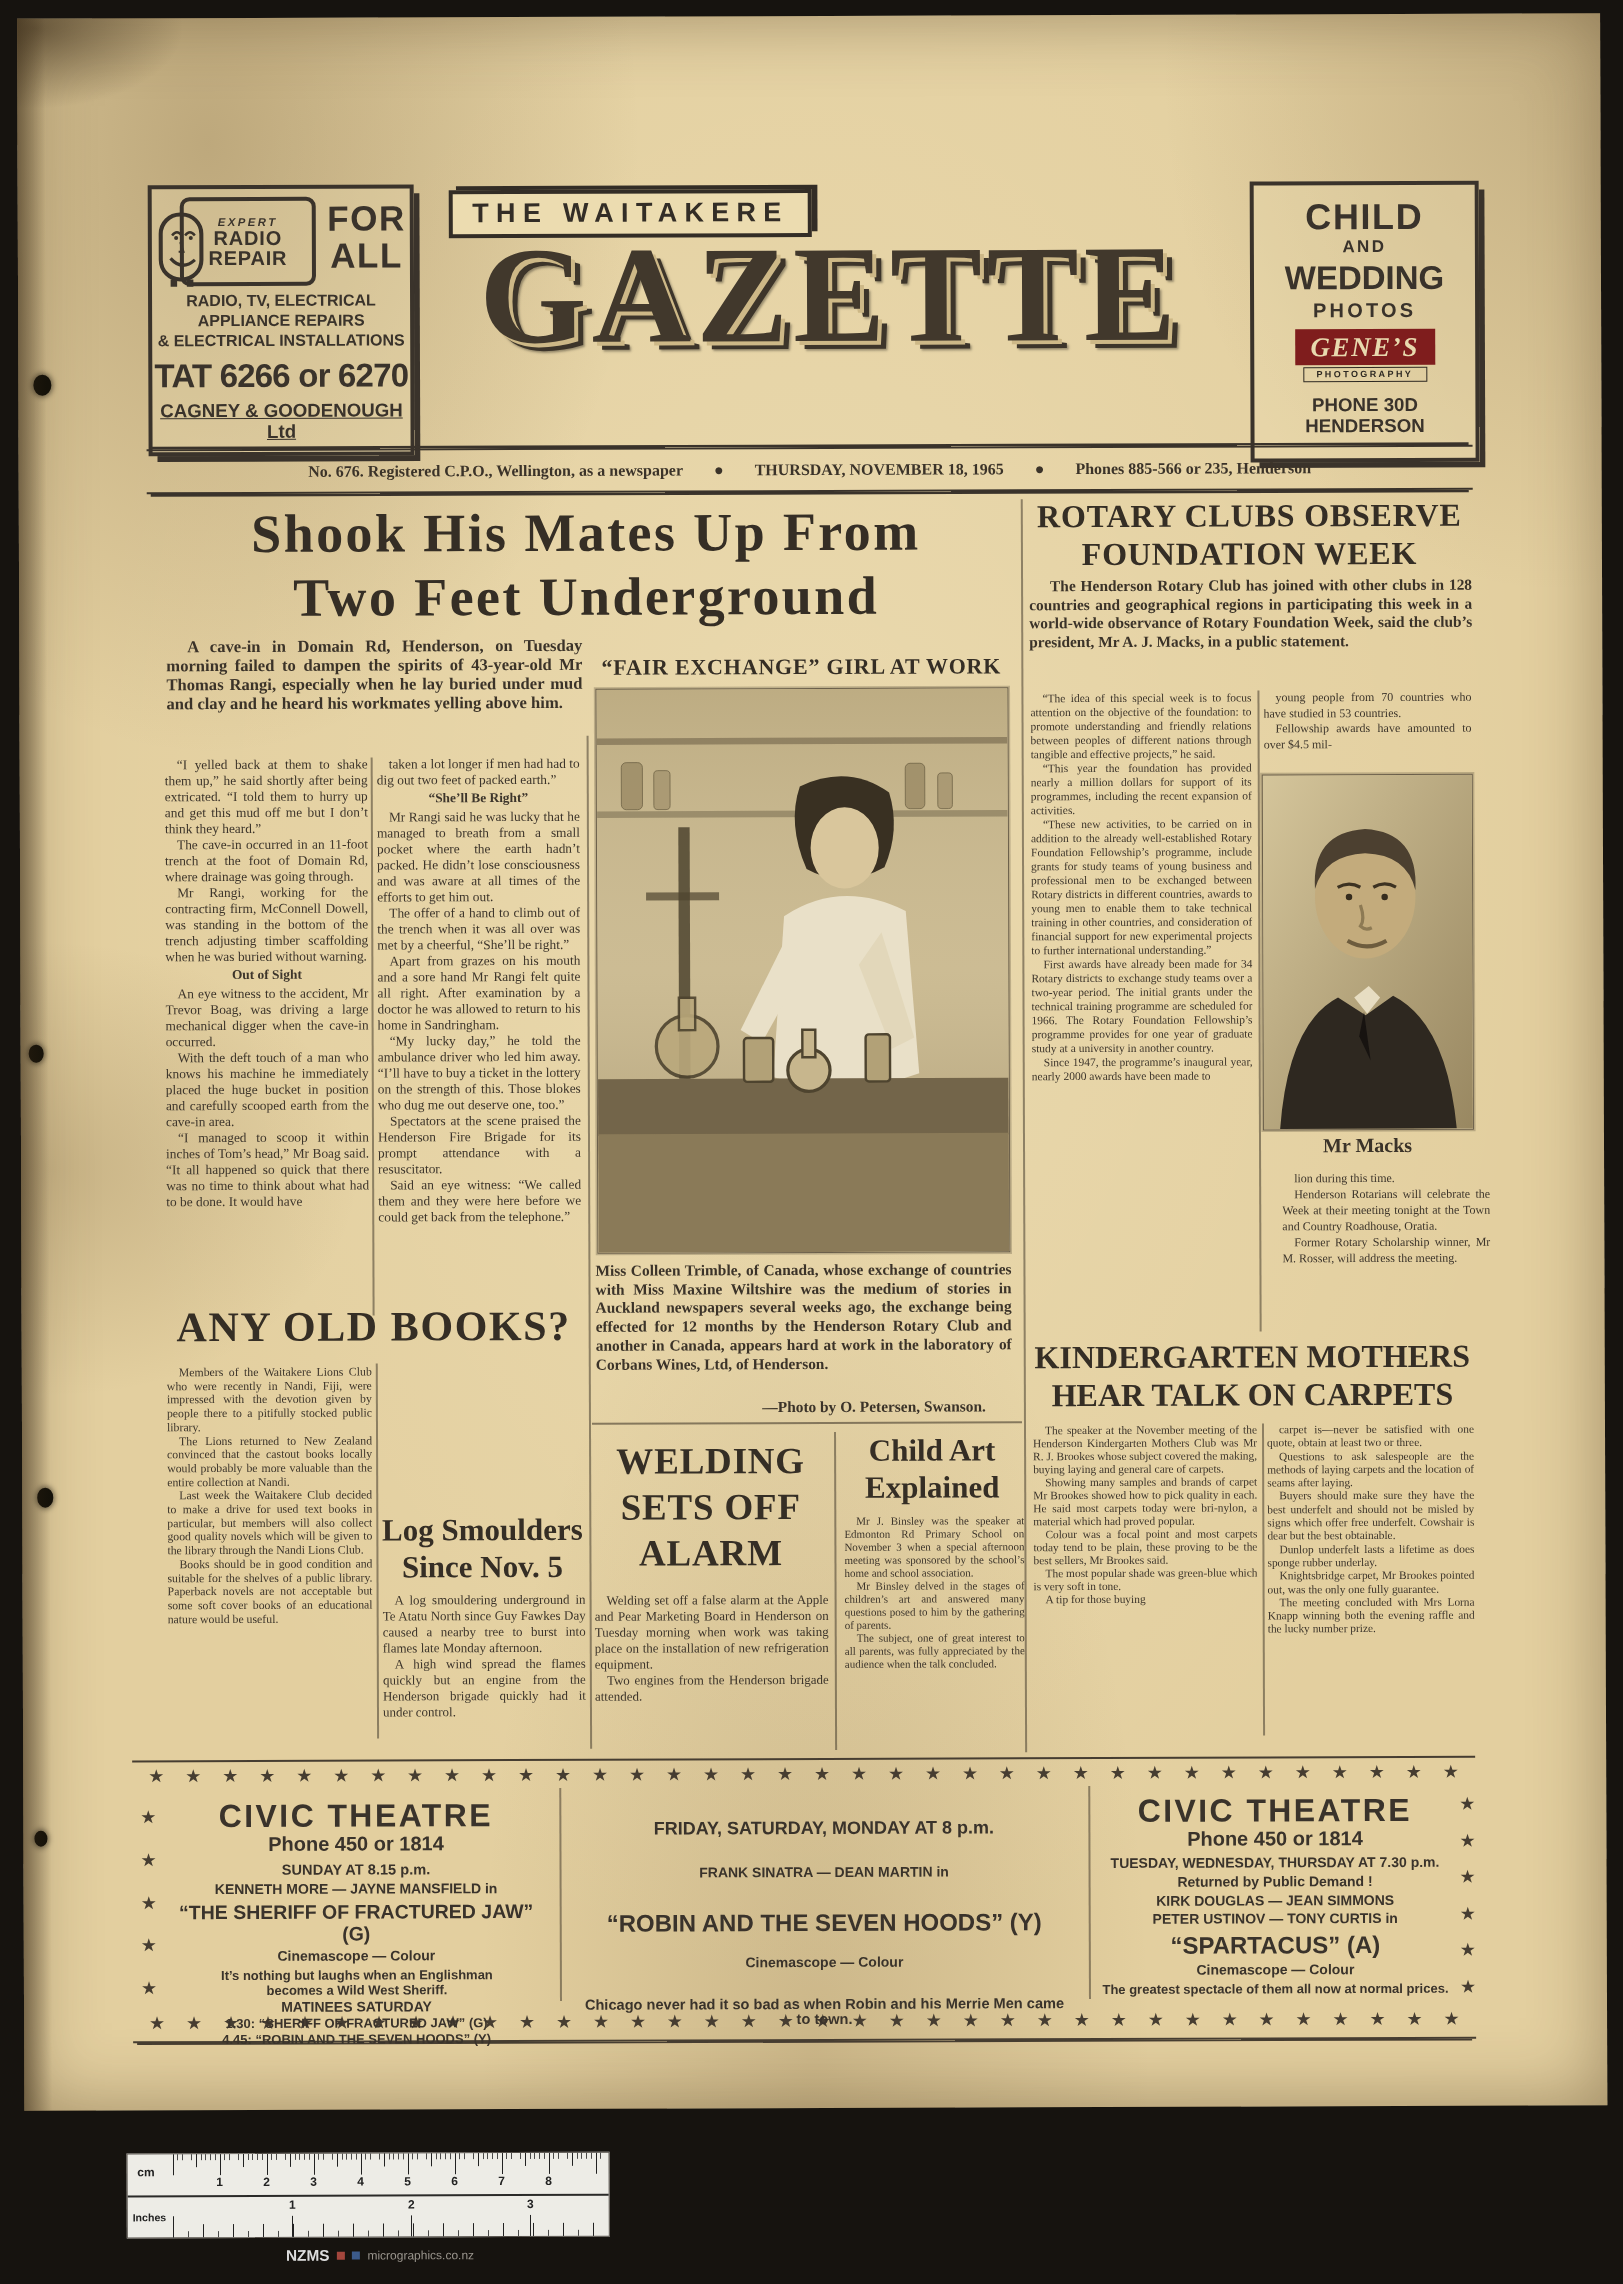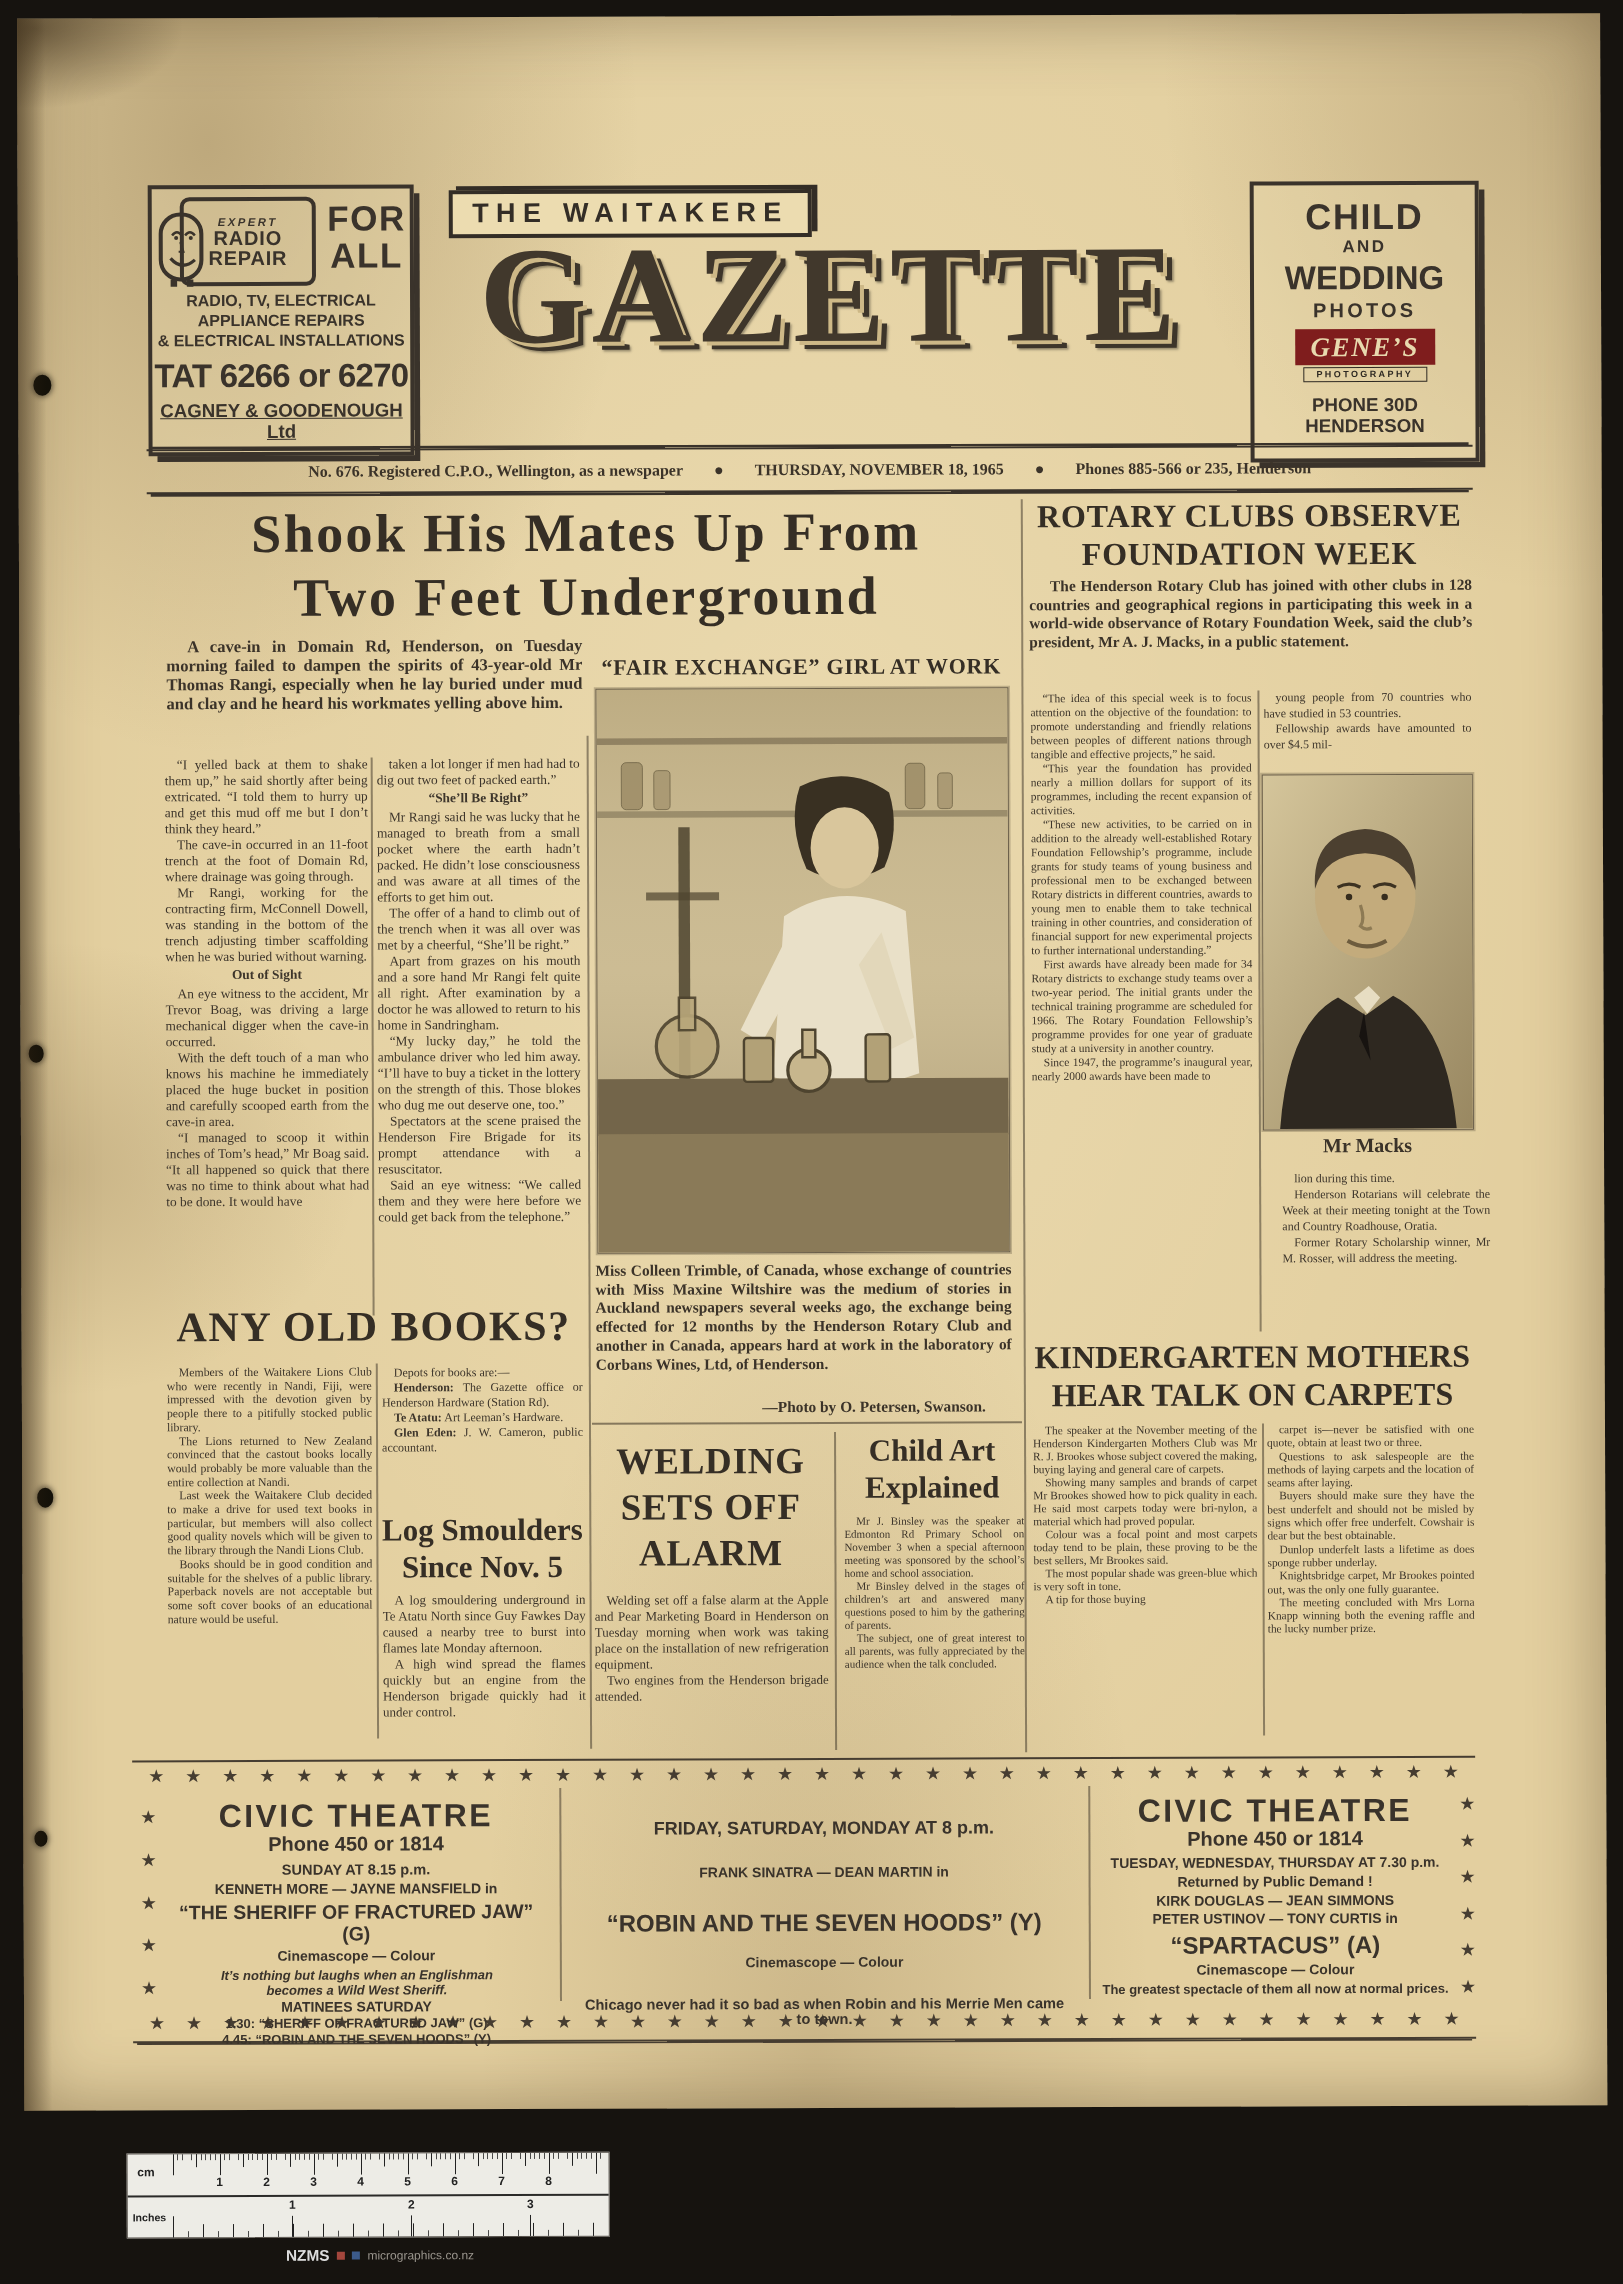--- a/index.html
+++ b/index.html
@@ -311,26 +311,20 @@
       <p>Former Rotary Scholarship winner, Mr M. Rosser, will address the meeting.</p>
     </div>
 
   <h2 id="books-hl" class="hl" style="margin:0;">ANY OLD BOOKS?</h2>
   <div id="books-c1" class="body-col">
       <p>Members of the Waitakere Lions Club who were recently in Nandi, Fiji, were impressed with the devotion given by people there to a pitifully stocked public library.</p>
       <p>The Lions returned to New Zealand convinced that the castout books locally would probably be more valuable than the entire collection at Nandi.</p>
       <p>Last week the Waitakere Club decided to make a drive for used text books in particular, but members will also collect good quality novels which will be given to the library through the Nandi Lions Club.</p>
       <p>Books should be in good condition and suitable for the shelves of a public library. Paperback novels are not acceptable but some soft cover books of an educational nature would be useful.</p>
     </div>
-  <div id="books-c2" class="body-col">
-      <p>Depots for books are:—</p>
-      <p><b>Henderson:</b> The Gazette office or Henderson Hardware (Station Rd).</p>
-      <p><b>Te Atatu:</b> Art Leeman’s Hardware.</p>
-      <p><b>Glen Eden:</b> J. W. Cameron, public accountant.</p>
-    </div>
 
   <h2 id="log-hl" class="hl" style="margin:0;">
       <div>Log Smoulders</div>
       <div>Since Nov. 5</div>
     </h2>
   <div id="log-p" class="body-col">
       <p>A log smouldering underground in Te Atatu North since Guy Fawkes Day caused a nearby tree to burst into flames late Monday afternoon.</p>
       <p>A high wind spread the flames quickly but an engine from the Henderson brigade quickly had it under control.</p>
     </div>
 
@@ -478,21 +472,21 @@
   <div class="vr" style="left:557px;top:1787px;height:213px;"></div>
   <div class="vr" style="left:1086px;top:1787px;height:213px;"></div>
 
   <div class="thea" style="left:169px;top:1797px;width:369px;">
     <div class="th-name">CIVIC THEATRE</div>
     <div class="th-phone">Phone 450 or 1814</div>
     <div class="th-s">SUNDAY AT 8.15 p.m.</div>
     <div class="th-m">KENNETH MORE — JAYNE MANSFIELD in</div>
     <div class="th-movie">“THE SHERIFF OF FRACTURED JAW” (G)</div>
     <div class="th-m">Cinemascope — Colour</div>
-    <div class="th-tag" style="width:308px;margin-left:31px;font-style:italic;">It’s nothing but laughs when an Englishman becomes a Wild West Sheriff.</div>
+    <div class="th-tag" style="width:308px;margin-left:31px;">It’s nothing but laughs when an Englishman becomes a Wild West Sheriff.</div>
     <div class="th-m" style="margin-top:1.6px;">MATINEES SATURDAY</div>
     <div class="th-tag" style="margin-top:0.8px;font-weight:800;">1.30: “SHERIFF OF FRACTURED JAW” (G)</div>
     <div class="th-tag" style="margin-top:0;font-weight:800;">4.45: “ROBIN AND THE SEVEN HOODS” (Y)</div>
   </div>
 
   <div class="thea" style="left:573px;top:1815px;width:497px;">
     <div class="th-m" style="font-size:18px;line-height:19.5px;">FRIDAY, SATURDAY, MONDAY AT 8 p.m.</div>
     <div class="th-m" style="margin-top:26px;">FRANK SINATRA — DEAN MARTIN in</div>
     <div class="th-movie-big" style="margin-top:29px;">“ROBIN AND THE SEVEN HOODS” (Y)</div>
     <div class="th-m" style="margin-top:19.5px;">Cinemascope — Colour</div>

